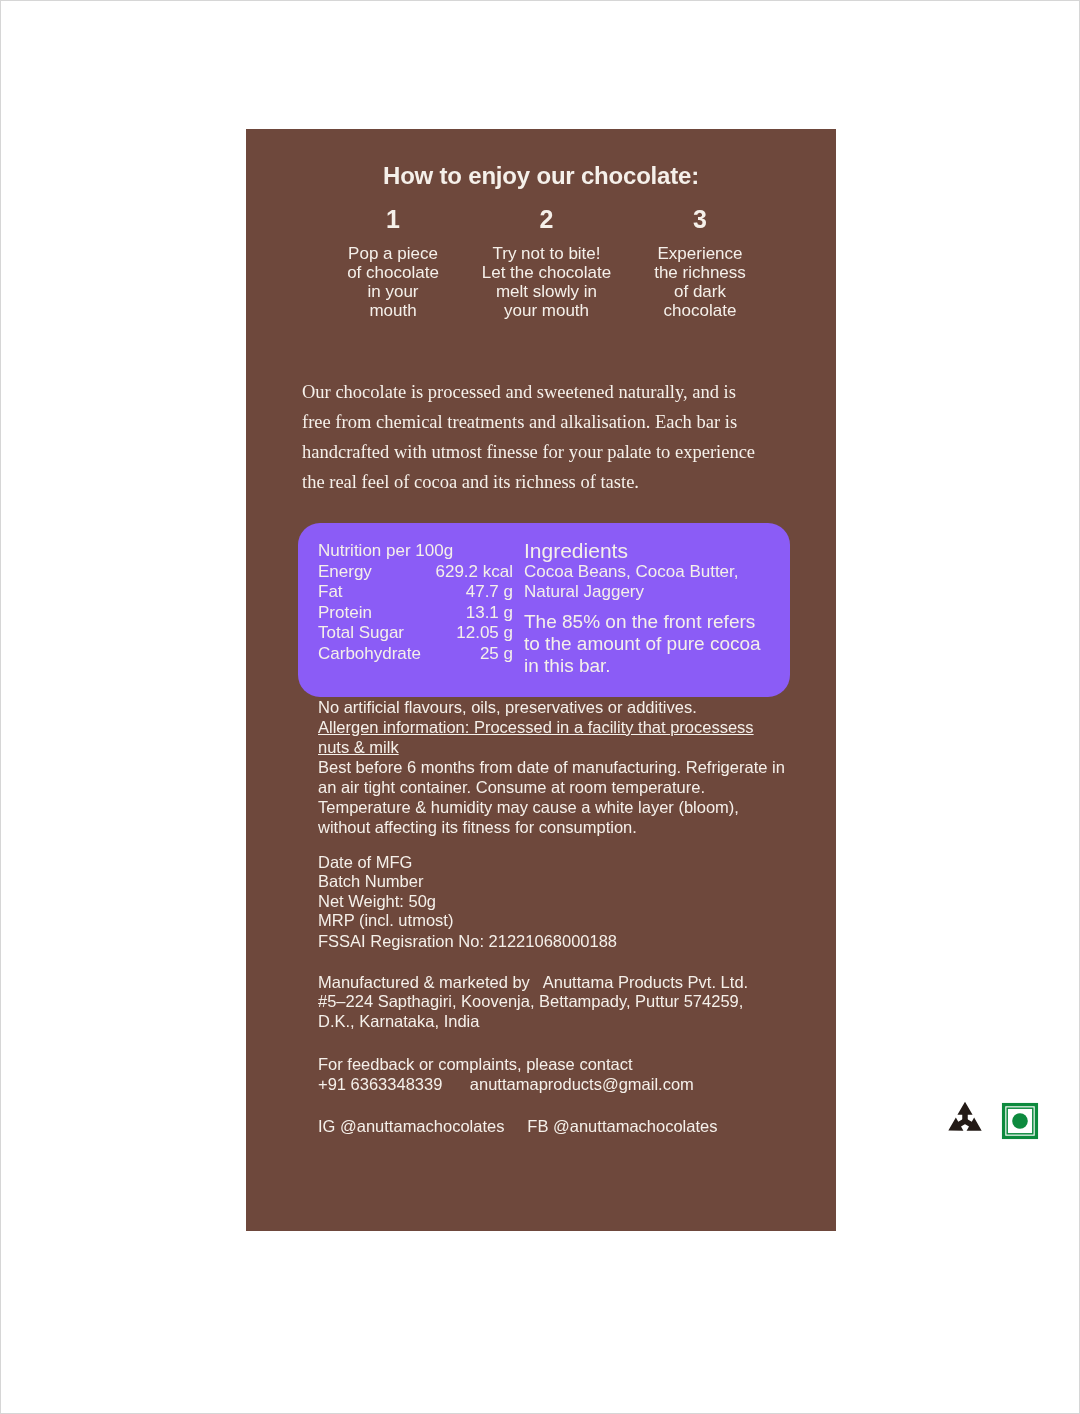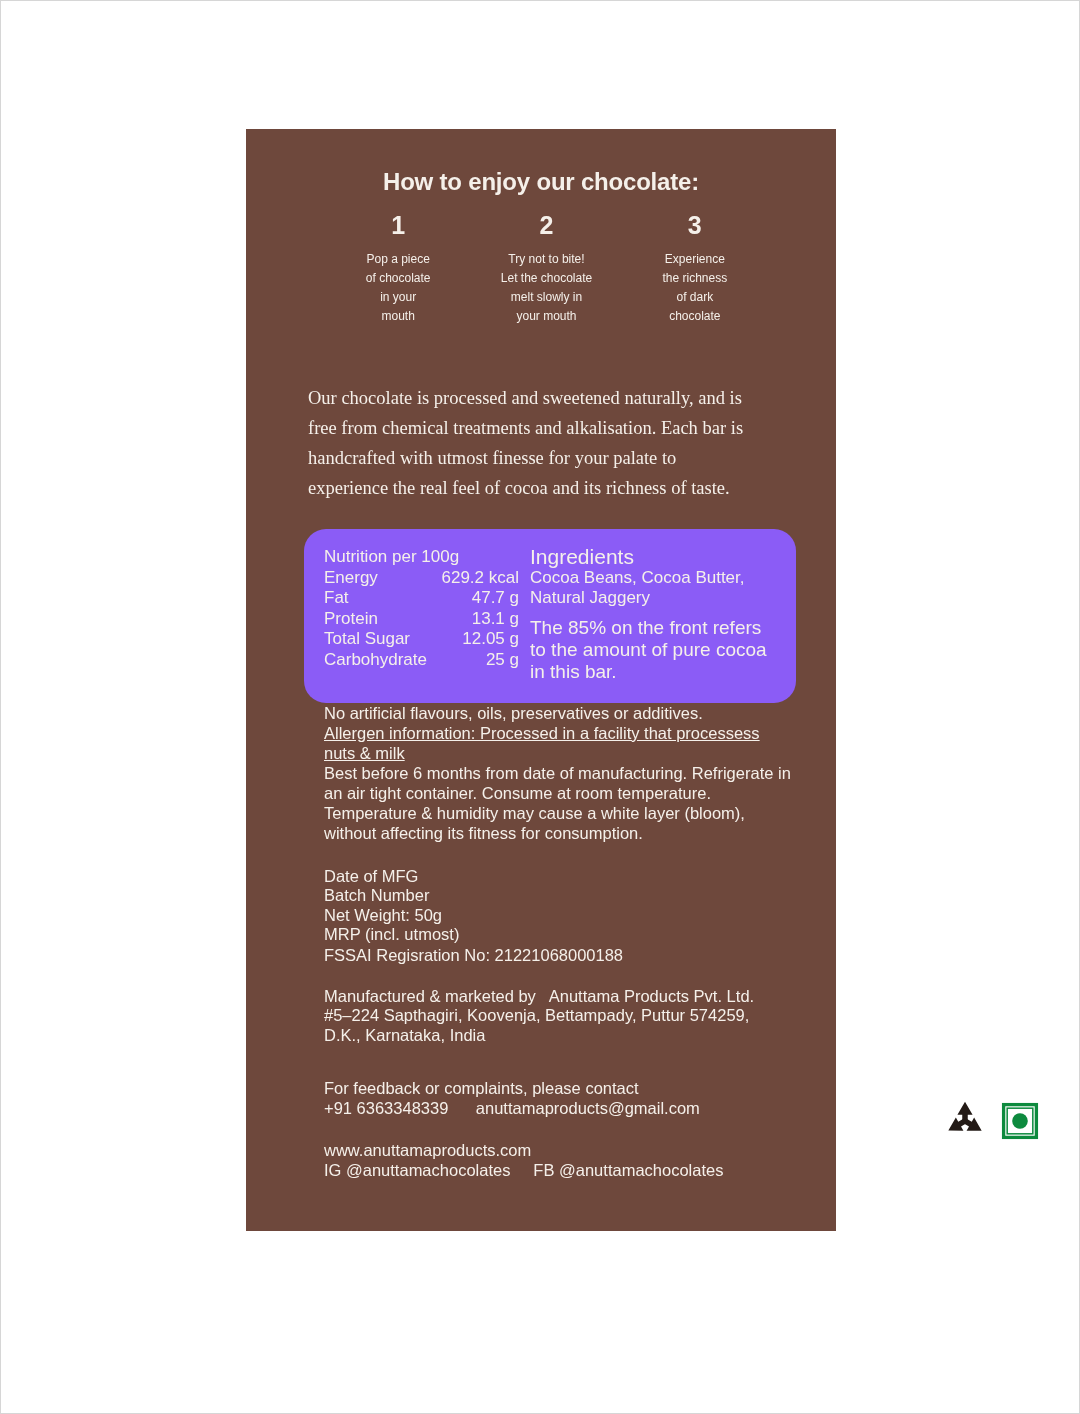--- a/index.html
+++ b/index.html
@@ -23,21 +23,21 @@
 
   
   #label-panel {
     position: absolute;
     left: 245px;
     top: 128px;
     width: 590px;
     height: 1102px;
     background: #6e483c;
     color: #f5f0ea;
-    padding: 6px;
+    padding: 0;
   }
 
   
   .howto-title {
     text-align: center;
     font-size: 24px;
     font-weight: bold;
     letter-spacing: -0.2px;
     margin-top: 33px;
   }
@@ -51,21 +51,21 @@
     width: 150px;
     text-align: center;
   }
   .howto-step .num {
     font-size: 25px;
     font-weight: bold;
     line-height: 1;
     margin-bottom: 12px;
   }
   .howto-step .desc {
-    font-size: 12px;
+    font-size: 17px;
     line-height: 19px;
   }
 
   
   .intro {
     margin: 57px 76px 0 56px;
     text-align: left;
     font-size: 18.5px;
     line-height: 30px;
     font-family: Liberation Serif, serif;
@@ -112,24 +112,24 @@
   .info {
     margin-left: 72px;
     width: 470px;
     font-size: 16.5px;
     line-height: 20px;
   }
   .info p { margin: 0; }
   .blk-noartificial { margin-top: 26px; }
   .blk-allergen     { margin-top: 21px; text-decoration: underline; }
   .blk-best         { margin-top: 21px; }
-  .blk-mfg          { margin-top: 24px; line-height: 19.5px; }
+  .blk-mfg          { margin-top: 16px; line-height: 19.5px; }
   .blk-fssai        { margin-top: 19px; }
   .blk-manuf        { margin-top: 22px; line-height: 19.5px; }
-  .blk-feedback     { margin-top: 34px; line-height: 19.5px; }
+  .blk-feedback     { margin-top: 24px; line-height: 19.5px; }
   .blk-web          { margin-top: 22px; line-height: 20px; }
   .social-row   { white-space: pre; }
   .manuf-row    { white-space: pre; }
   .contact-row  { white-space: pre; }
 
   
   .icon-row {
     position: absolute;
     left: 697px;
     top: 970px;
@@ -233,21 +233,20 @@
         <p>#5–224 Sapthagiri, Koovenja, Bettampady, Puttur 574259,</p>
         <p>D.K., Karnataka, India</p>
       </div>
 
       <div class="blk-feedback">
         <p>For feedback or complaints, please contact</p>
         <p class="contact-row">+91 6363348339      anuttamaproducts@gmail.com</p>
       </div>
 
       <div class="blk-web">
-        <p>www.anuttamaproducts.com</p>
         <p class="social-row">IG @anuttamachocolates     FB @anuttamachocolates</p>
       </div>
 
     </div>
 
     <div class="icon-row">
 
       <svg class="recycle-icon" viewBox="0 0 64 64" aria-label="recycle">
         <g fill="#231a16">
           <path d="M32 4 L43 23 L36 23 L36 33 L28 33 L28 23 L21 23 Z" transform="rotate(0 32 32)"></path>

